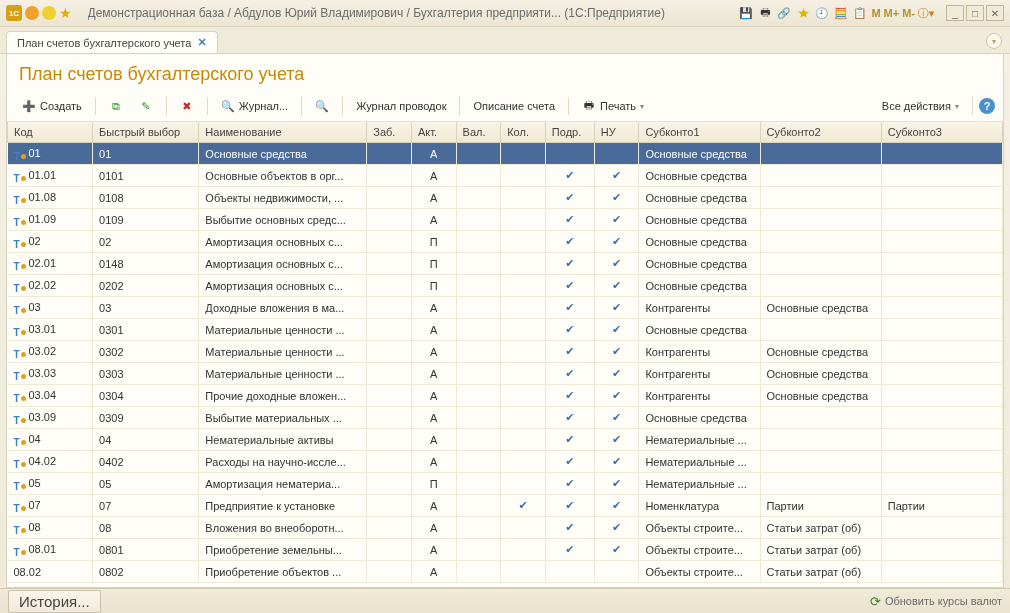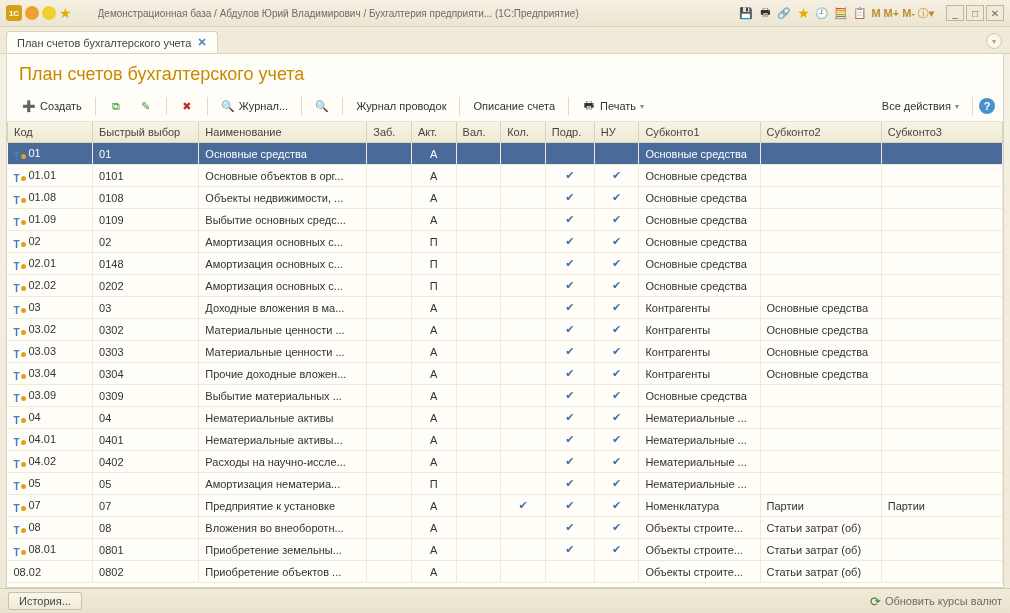--- a/index.html
+++ b/index.html
@@ -4,21 +4,21 @@
 <style>
 html,body{margin:0;padding:0;font-family:Arial,sans-serif;font-size:11px;color:#333;background:#e8e4d8;overflow:hidden}
 .window{width:1010px;height:613px;background:linear-gradient(#f5f1e4,#efe9d9);display:flex;flex-direction:column;box-sizing:border-box}
 .titlebar{height:26px;background:linear-gradient(#f5f0e2,#ece5d2);display:flex;align-items:center;padding:0 6px;border-bottom:1px solid #d8d2bf;gap:4px}
 .tb-icons{display:flex;gap:3px;align-items:center}
 .tb-icon{width:16px;height:16px;display:flex;align-items:center;justify-content:center;border-radius:3px}
 .tb-1c{background:#d4a017;color:#fff;font-size:8px;font-weight:bold}
 .tb-orange{background:#f0a030;border-radius:50%;width:14px;height:14px}
 .tb-yellow{background:#f0d030;border-radius:50%;width:14px;height:14px}
 .tb-star{color:#e0b000;font-size:14px}
-.title-text{margin-left:22px;color:#6b6b6b;font-size:10px;flex:1;white-space:nowrap;overflow:hidden;text-overflow:ellipsis}
+.title-text{margin-left:12px;color:#6b6b6b;font-size:12px;flex:1;white-space:nowrap;overflow:hidden;text-overflow:ellipsis}
 .title-right{display:flex;gap:3px;align-items:center}
 .sys-icons{display:flex;gap:2px;align-items:center;margin-left:8px}
 .sys-btn{width:16px;height:14px;border:1px solid #c0b998;background:#f0ead8;display:flex;align-items:center;justify-content:center;font-size:10px;color:#666}
 .m-btn{color:#b89030;font-weight:bold;font-size:11px}
 .tabrow{height:26px;background:#f0ebd9;display:flex;align-items:flex-end;padding-left:6px;border-bottom:1px solid #d8d2bf;position:relative}
 .tab{background:#fefdf8;border:1px solid #d8d2bf;border-bottom:none;padding:4px 10px;border-radius:4px 4px 0 0;font-size:11px;color:#444;display:flex;align-items:center;gap:6px}
 .tab-close{color:#5080c0;font-weight:bold;cursor:pointer}
 .tab-dd{position:absolute;right:8px;top:6px;width:14px;height:14px;border:1px solid #d0c8b0;border-radius:50%;background:#faf6e8;display:flex;align-items:center;justify-content:center;color:#b0a070;font-size:8px}
 .content{flex:1;background:#fefdf8;margin:0 6px 0 6px;border:1px solid #d8d2bf;border-top:none;display:flex;flex-direction:column;overflow:hidden}
 .page-title{color:#c68a00;font-size:18px;padding:10px 12px 6px 12px}
@@ -32,21 +32,21 @@
 .grid{width:100%;border-collapse:collapse;table-layout:fixed;font-size:11px}
 .grid th{background:linear-gradient(#f8f4e6,#efe8d2);border:1px solid #d8d2bf;border-top:none;padding:4px 6px;text-align:left;color:#444;font-weight:normal;position:sticky;top:0}
 .grid td{border-right:1px solid #efe9d8;border-bottom:1px solid #efe9d8;padding:2px 6px;white-space:nowrap;overflow:hidden;text-overflow:ellipsis;height:17px}
 .grid tr.sel td{background:#4a6a9a;color:#fff}
 .grid tr:not(.sel) td{background:#fefdf8}
 .chk{color:#4070a8;font-size:11px;text-align:center}
 .row-icon{display:inline-block;width:12px;height:10px;margin-right:3px;vertical-align:middle}
 .ri-t{color:#4080c0;font-size:10px;font-weight:bold}
 .ri-dot{display:inline-block;width:5px;height:5px;background:#e0a020;border-radius:50%;margin-left:1px;vertical-align:middle}
 .statusbar{height:24px;background:linear-gradient(#f0ead8,#e8e2ce);border-top:1px solid #d0c8b0;display:flex;align-items:center;padding:0 8px;gap:8px}
-.sbtn{border:1px solid #c8c0a8;background:linear-gradient(#faf6e8,#f0ead8);padding:2px 10px;border-radius:2px;font-size:11px;color:#444}
+.sbtn{border:1px solid #c8c0a8;background:linear-gradient(#faf6e8,#f0ead8);padding:2px 10px;border-radius:2px;font-size:15px;color:#444}
 .sright{margin-left:auto;display:flex;align-items:center;gap:4px;color:#6b6b6b}
 .refresh-ic{color:#3a8030;font-size:13px}
 th.c-chk,td.c-chk{text-align:center}
 </style>
 </head>
 <body>
 
 <div class="window">
   <div class="titlebar">
     <div class="tb-icons">
@@ -274,20 +274,34 @@
               <td class="c-chk">А</td>
               <td class="c-chk"></td>
               <td class="c-chk"></td>
               <td class="c-chk"><span class="chk">✔</span></td>
               <td class="c-chk"><span class="chk">✔</span></td>
               <td>Контрагенты</td>
               <td>Основные средства</td>
               <td></td>
             </tr>
             <tr>
+              <td><span class="row-icon"><span class="ri-t">T</span><span class="ri-dot"></span></span>03.01</td>
+              <td>0301</td>
+              <td>Материальные ценности ...</td>
+              <td class="c-chk"></td>
+              <td class="c-chk">А</td>
+              <td class="c-chk"></td>
+              <td class="c-chk"></td>
+              <td class="c-chk"><span class="chk">✔</span></td>
+              <td class="c-chk"><span class="chk">✔</span></td>
+              <td>Основные средства</td>
+              <td></td>
+              <td></td>
+            </tr>
+            <tr>
               <td><span class="row-icon"><span class="ri-t">T</span><span class="ri-dot"></span></span>03.02</td>
               <td>0302</td>
               <td>Материальные ценности ...</td>
               <td class="c-chk"></td>
               <td class="c-chk">А</td>
               <td class="c-chk"></td>
               <td class="c-chk"></td>
               <td class="c-chk"><span class="chk">✔</span></td>
               <td class="c-chk"><span class="chk">✔</span></td>
               <td>Контрагенты</td>
@@ -333,34 +347,20 @@
               <td class="c-chk"><span class="chk">✔</span></td>
               <td class="c-chk"><span class="chk">✔</span></td>
               <td>Основные средства</td>
               <td></td>
               <td></td>
             </tr>
             <tr>
               <td><span class="row-icon"><span class="ri-t">T</span><span class="ri-dot"></span></span>04</td>
               <td>04</td>
               <td>Нематериальные активы</td>
-              <td class="c-chk"></td>
-              <td class="c-chk">А</td>
-              <td class="c-chk"></td>
-              <td class="c-chk"></td>
-              <td class="c-chk"><span class="chk">✔</span></td>
-              <td class="c-chk"><span class="chk">✔</span></td>
-              <td>Нематериальные ...</td>
-              <td></td>
-              <td></td>
-            </tr>
-            <tr>
-              <td><span class="row-icon"><span class="ri-t">T</span><span class="ri-dot"></span></span>04.01</td>
-              <td>0401</td>
-              <td>Нематериальные активы...</td>
               <td class="c-chk"></td>
               <td class="c-chk">А</td>
               <td class="c-chk"></td>
               <td class="c-chk"></td>
               <td class="c-chk"><span class="chk">✔</span></td>
               <td class="c-chk"><span class="chk">✔</span></td>
               <td>Нематериальные ...</td>
               <td></td>
               <td></td>
             </tr>

